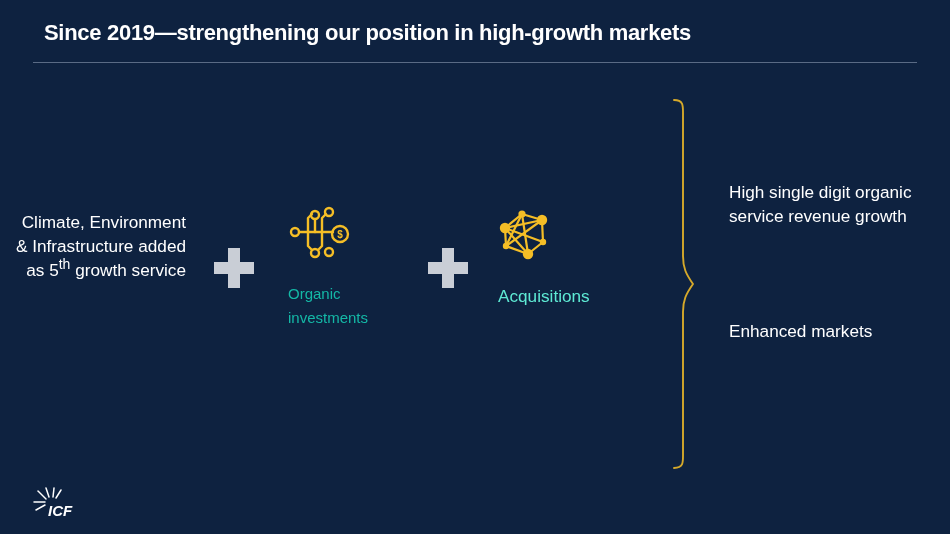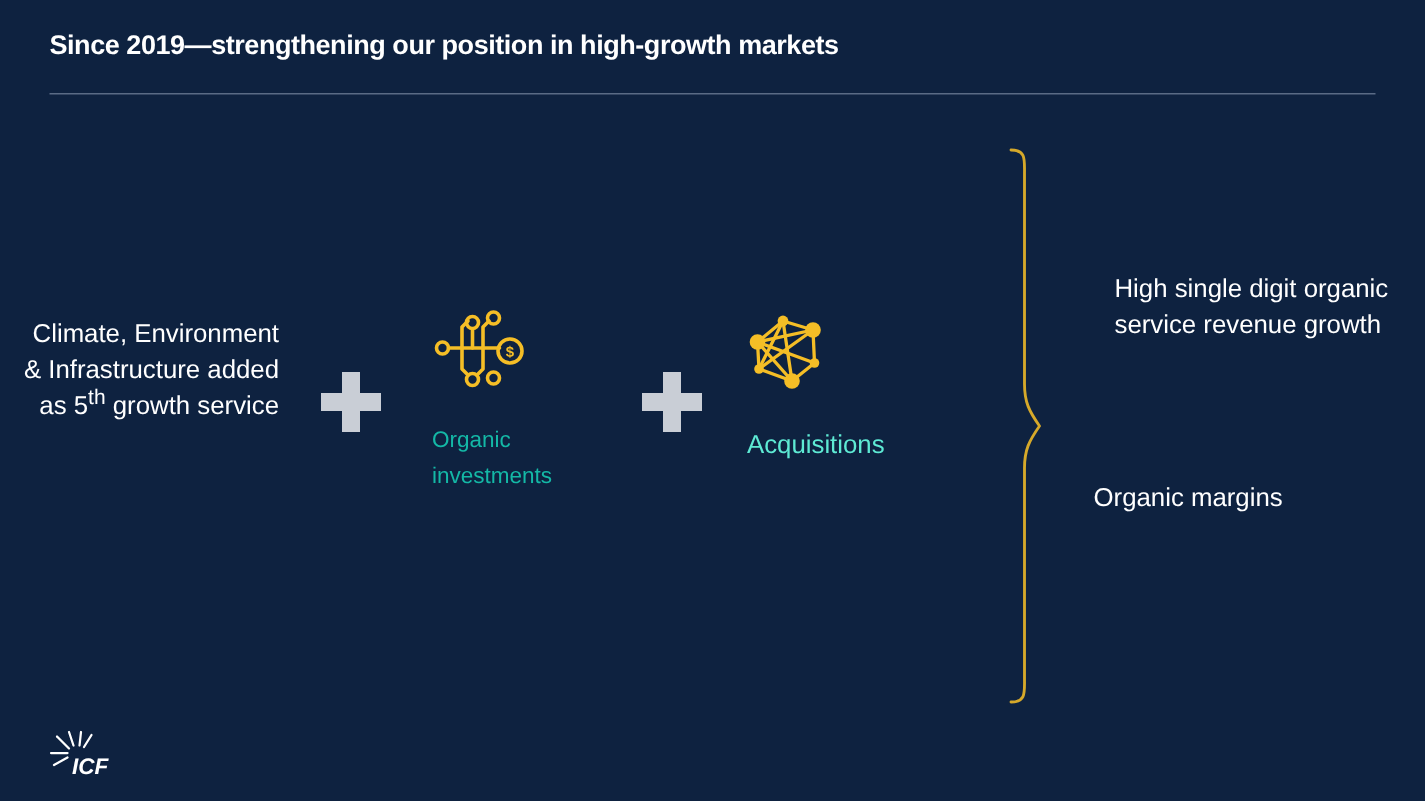--- a/index.html
+++ b/index.html
@@ -16,25 +16,25 @@
     position: relative;
     width: 950px;
     height: 534px;
     background: #0E2240;
     overflow: hidden;
   }
 
   
   #title {
     position: absolute;
-    left: 33px;
+    left: 44px;
     top: 20px;
     width: 880px;
     color: #FFFFFF;
-    font-size: 18px;
+    font-size: 22px;
     font-weight: bold;
     letter-spacing: -0.3px;
     white-space: nowrap;
   }
   #title-rule {
     position: absolute;
     left: 33px;
     top: 62px;
     width: 884px;
     height: 1px;
@@ -158,21 +158,20 @@
     position: absolute;
     color: #FFFFFF;
     font-size: 17.2px;
     line-height: 24px;
     text-align: left;
   }
   #outcome-1 {
     left: 729px;
     top: 180px;
     width: 200px;
-    margin-left: 14px;
   }
   #outcome-2 {
     left: 729px;
     top: 319px;
     width: 200px;
   }
 
   
   #logo {
     position: absolute;
@@ -265,21 +264,21 @@
     </div>
   </div>
 
   <div id="brace">
     <svg viewBox="0 0 36 376" width="36" height="376" xmlns="http://www.w3.org/2000/svg" preserveAspectRatio="none">
       <path d="M12 4 C 22 4, 21 10, 21 20 L21 160 C21 172, 24 178, 31 188 C24 198, 21 204, 21 216 L21 356 C21 366, 22 372, 12 372" fill="none" stroke="#D6A92A" stroke-width="1.9" stroke-linecap="round" stroke-linejoin="round"></path>
     </svg>
   </div>
 
   <div class="outcome" id="outcome-1">High single digit organic service revenue growth</div>
-  <div class="outcome" id="outcome-2">Organic margins</div>
+  <div class="outcome" id="outcome-2">Enhanced markets</div>
 
   <div id="logo">
     <svg viewBox="0 0 46 38" width="46" height="38" xmlns="http://www.w3.org/2000/svg">
       <g stroke="#FFFFFF" stroke-width="1.5" stroke-linecap="round">
         <line x1="14" y1="15" x2="3" y2="15"></line>
         <line x1="15" y1="12" x2="7" y2="4"></line>
         <line x1="18" y1="10" x2="15" y2="1"></line>
         <line x1="22" y1="10" x2="23" y2="1"></line>
         <line x1="25" y1="11" x2="30" y2="3"></line>
         <line x1="14" y1="18" x2="5" y2="23"></line>

